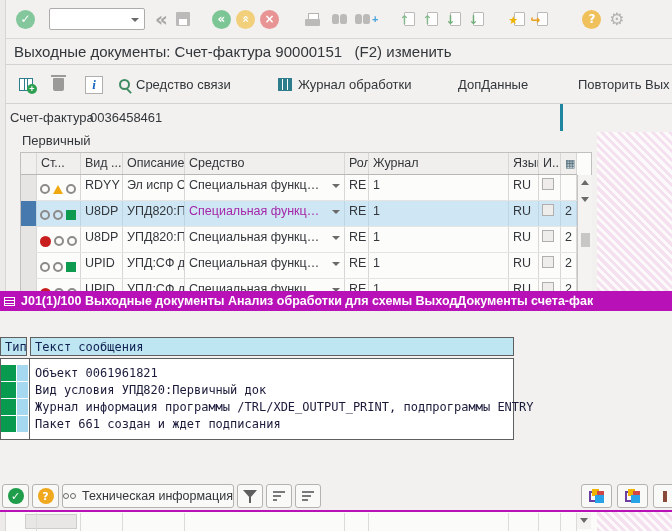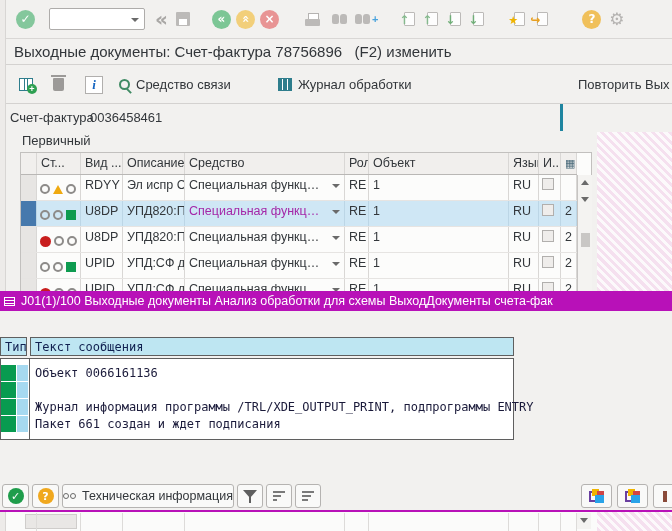--- a/index.html
+++ b/index.html
@@ -108,21 +108,21 @@
   .hatch { background:repeating-linear-gradient(45deg,#f5e0ef 0 3px,#fcf9fb 3px 6px); }
   .hatch-right { left:597px; top:132px; width:75px; height:159px; }
   .hatch-bottom { left:597px; top:512px; width:75px; height:19px; }
 
   
   .dialog { left:0; top:291px; width:672px; height:221px; background:#f2f1ef; z-index:10; }
   .dlg-titlebar { position:absolute; left:0; top:0; width:672px; height:20px; background:var(--dialog-bar,#b811b8);
                   display:flex; align-items:center; color:#fff; font-size:12.5px; }
   .dlg-ticon { width:11px; height:9px; border:1px solid #fff; margin:0 6px 0 4px; flex:none;
                background:linear-gradient(#b811b8 30%,#fff 30%,#fff 45%,#b811b8 45%,#b811b8 65%,#fff 65%,#fff 80%,#b811b8 80%); }
-  .dlg-title { white-space:nowrap; overflow:hidden; }
+  .dlg-title { white-space:nowrap; overflow:hidden;font-weight:bold; }
 
   .msg-head { position:absolute; top:46px; height:19px; background:var(--hdr-cyan,#bee6f2); border:1px solid #5f5f5f;
               font-family:"DejaVu Sans Mono","Liberation Mono",monospace; font-size:12px; color:#102050;
               display:flex; align-items:center; padding-left:4px; }
   .msg-head.type { left:0; width:27px; }
   .msg-head.text { left:30px; width:484px; }
   .msg-box { position:absolute; left:0; top:67px; width:514px; height:82px; background:#fff; border:1px solid #5f5f5f; }
   .msg-box .innersep { position:absolute; left:28px; top:0; bottom:0; width:1px; background:#5f5f5f; }
   .msg-row { position:absolute; left:0; height:17px; width:512px; }
   .msg-row .tgreen { position:absolute; left:0; top:0; width:15px; height:16px; background:var(--msg-green,#089b50); }
@@ -227,21 +227,21 @@
           <span class="warr">↪</span>
         </span>
       </div>
     <div class="circle-btn grp-exit tico" style="margin-left:34px;background:#f0c05a">?</div>
     <div class="tico" style="margin-left:8px">
         <span class="gear">⚙</span>
       </div>
   </div>
 
   <div class="abs titlebar">
-    <span class="title-text">Выходные документы: Счет-фактура 78756896   (F2) изменить</span>
+    <span class="title-text">Выходные документы: Счет-фактура 90000151   (F2) изменить</span>
   </div>
 
   <div class="abs appbar">
     <div style="left:13px">
         <span class="grid-ico">
           <span class="plus">+</span>
         </span>
       </div>
     <div style="left:47px">
         <span class="trash"></span>
@@ -249,20 +249,23 @@
     <div style="left:79px">
         <span class="info-box">i</span>
       </div>
     <div style="left:113px">
       <span class="mag"></span>
       <span class="lbl">Средство связи</span>
     </div>
     <div style="left:272px">
       <span class="cols-ico"></span>
       <span class="lbl">Журнал обработки</span>
+    </div>
+    <div style="left:452px">
+      <span class="lbl" style="margin-left:0">ДопДанные</span>
     </div>
     <div style="left:572px">
       <span class="lbl" style="margin-left:0">Повторить Вых</span>
     </div>
   </div>
 
   <div class="abs fieldrow">
     <span class="flabel">Счет-фактура</span>
     <span class="fvalue">0036458461</span>
     <span class="teal-line"></span>
@@ -270,21 +273,21 @@
 
   <div class="abs group-label">Первичный</div>
   <div class="abs out-table">
     <div class="thead" id="out-header">
         <div class="cell" style="width: 16px;"></div>
         <div class="cell" style="width: 44px;">Ст...</div>
         <div class="cell" style="width: 42px;">Вид ...</div>
         <div class="cell" style="width: 62px;">Описание</div>
         <div class="cell" style="width: 160px;">Средство</div>
         <div class="cell" style="width: 24px;">Роль</div>
-        <div class="cell" style="width: 140px;">Объект</div>
+        <div class="cell" style="width: 140px;">Журнал</div>
         <div class="cell" style="width: 30px;">Язык</div>
         <div class="cell" style="width: 22px;">И...</div>
         <div class="cell" style="width: 16px;"><span class="grid-cfg">▦</span></div>
       </div>
     <div id="out-rows">
         <div class="trow">
           <div class="cell selcell" style="width: 16px; padding: 0px;"></div>
           <div class="cell stcell" style="width: 44px;">
             <span class="st none"></span>
             <span class="st warning"></span>
@@ -396,25 +399,26 @@
       <span class="dlg-title">J01(1)/100 Выходные документы Анализ обработки для схемы ВыходДокументы счета-фак</span>
     </div>
     <div class="msg-head type">Тип</div>
     <div class="msg-head text">Текст сообщения</div>
     <div class="msg-box">
       <div class="innersep"></div>
       <div id="msg-rows">
           <div class="msg-row" style="top: 6px;">
             <span class="tgreen"></span>
             <span class="tblue"></span>
-            <span class="mtext">Объект 0066161136</span>
+            <span class="mtext">Объект 0061961821</span>
           </div>
           <div class="msg-row" style="top: 23px;">
             <span class="tgreen"></span>
             <span class="tblue"></span>
+            <span class="mtext">Вид условия УПД820:Первичный док</span>
           </div>
           <div class="msg-row" style="top: 40px;">
             <span class="tgreen"></span>
             <span class="tblue"></span>
             <span class="mtext">Журнал информация программы /TRL/XDE_OUTPUT_PRINT, подпрограммы ENTRY</span>
           </div>
           <div class="msg-row" style="top: 57px;">
             <span class="tgreen"></span>
             <span class="tblue"></span>
             <span class="mtext">Пакет 661 создан и ждет подписания</span>

